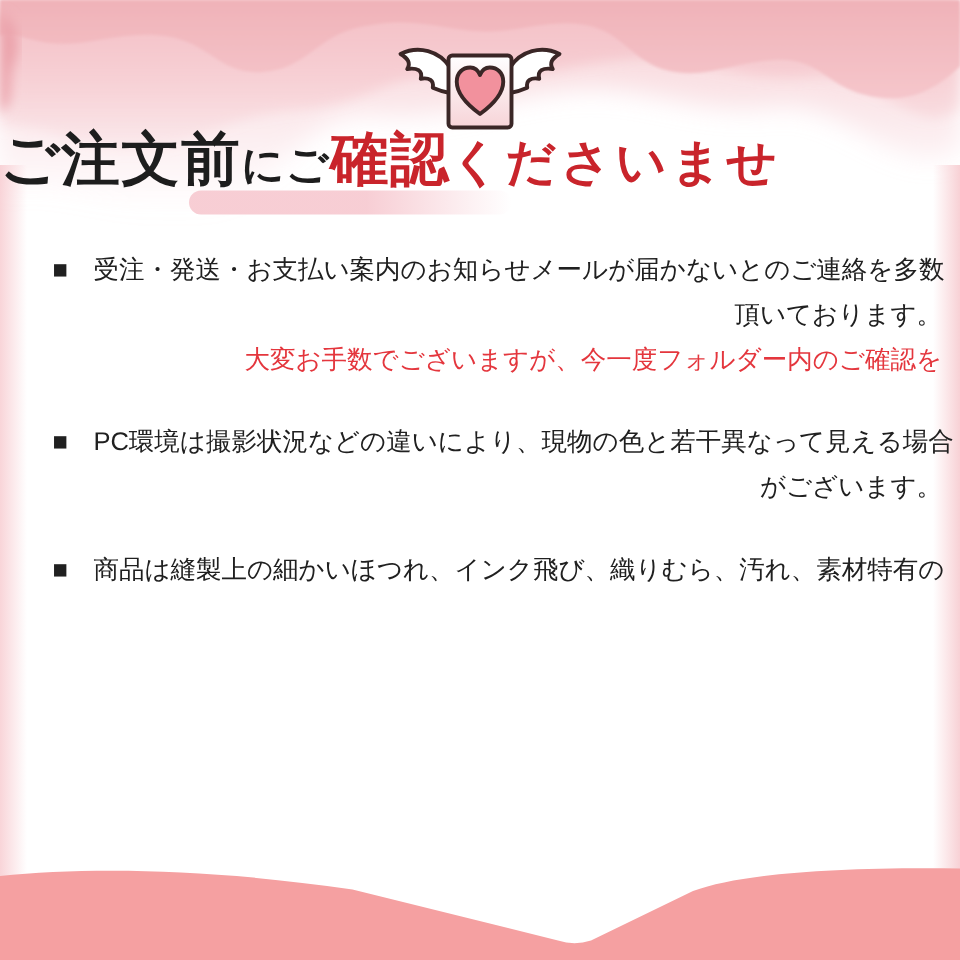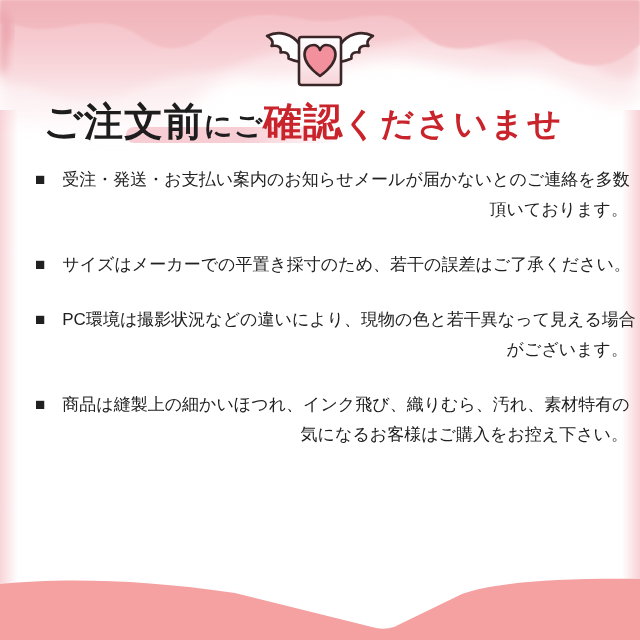--- a/index.html
+++ b/index.html
@@ -15,22 +15,22 @@
   .bottom-deco { position:absolute; left:0; bottom:0; width:640px; height:70px; pointer-events:none; }
   .edge-strip {
     position:absolute; top:110px; bottom:45px; width:18px; pointer-events:none;
   }
   .edge-strip.left  { left:0;  background:linear-gradient(to right, rgba(243,178,185,0.55), rgba(243,178,185,0)); }
   .edge-strip.right { right:0; background:linear-gradient(to left,  rgba(243,178,185,0.60), rgba(243,178,185,0)); }
 
   
   .icon-wrap { position:absolute; top:28px; left:0; width:640px; display:flex; justify-content:center; }
   .title-wrap {
-    position:absolute; top:95px; left:0; width:564px;
-    text-align:right; white-space:nowrap; z-index:2;
+    position:absolute; top:79px; left:0; width:564px;
+    text-align:left; white-space:nowrap; z-index:2;
   }
   .title-hl {
     position:absolute; top:127px; left:126px; width:215px; height:16px;
     border-radius:9px; z-index:1;
     background:linear-gradient(to right, rgba(247,203,210,0.95) 55%, rgba(247,203,210,0));
   }
   .tp { font-weight:bold; letter-spacing:1px; }
   .tp.xl  { font-size:39px; }
   .tp.md  { font-size:28px; }
   .tp.lg  { font-size:33px; letter-spacing:3px; }
@@ -114,34 +114,31 @@
   </div>
 
   <div class="content">
 
     <div class="block">
       <div class="line">■　受注・発送・お支払い案内のお知らせメールが届かないとのご連絡を多数</div>
       <div class="line">頂いております。</div>
     </div>
 
     <div class="block red">
+      <div class="line">大変お手数でございますが、今一度フォルダー内のご確認を</div>
     </div>
 
-    <div class="block gap-lg">
-      <div class="line">■　サイズはメーカーでの平置き採寸のため、若干の誤差はご了承ください。</div>
-    </div>
 
     <div class="block gap-lg">
       <div class="line">■　PC環境は撮影状況などの違いにより、現物の色と若干異なって見える場合</div>
       <div class="line">がございます。</div>
     </div>
 
     <div class="block gap-lg">
       <div class="line">■　商品は縫製上の細かいほつれ、インク飛び、織りむら、汚れ、素材特有の</div>
-      <div class="line">気になるお客様はご購入をお控え下さい。</div>
     </div>
 
   </div>
 
   <svg class="bottom-deco" viewBox="0 0 640 70">
     <path fill="#f5a0a1" d="M0,14 C60,8 140,9 235,23 L372,57 Q383,60.5 394,57 L462,24 C495,12 560,8 640,9 L640,70 L0,70 Z"></path>
   </svg>
 
 </div>
 

